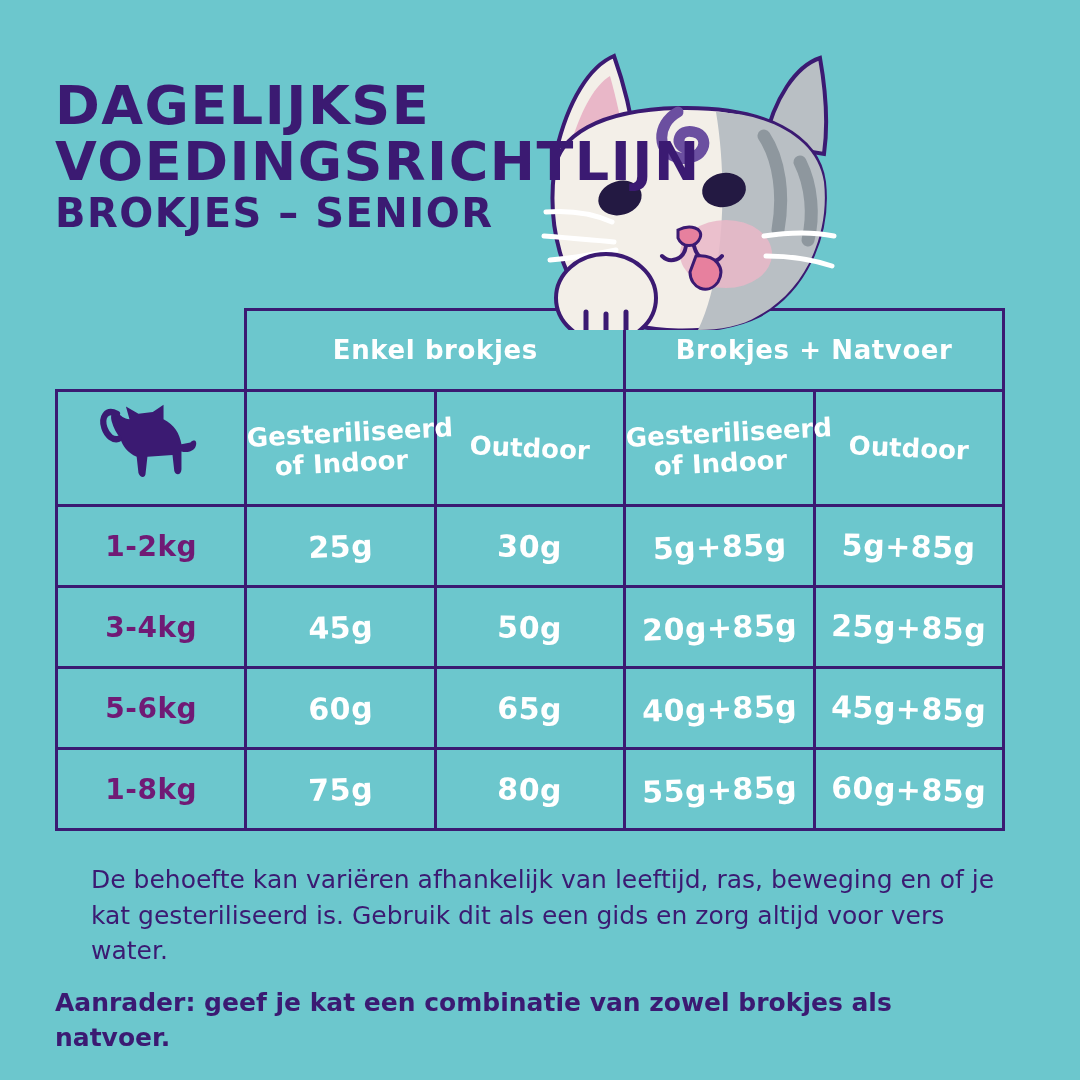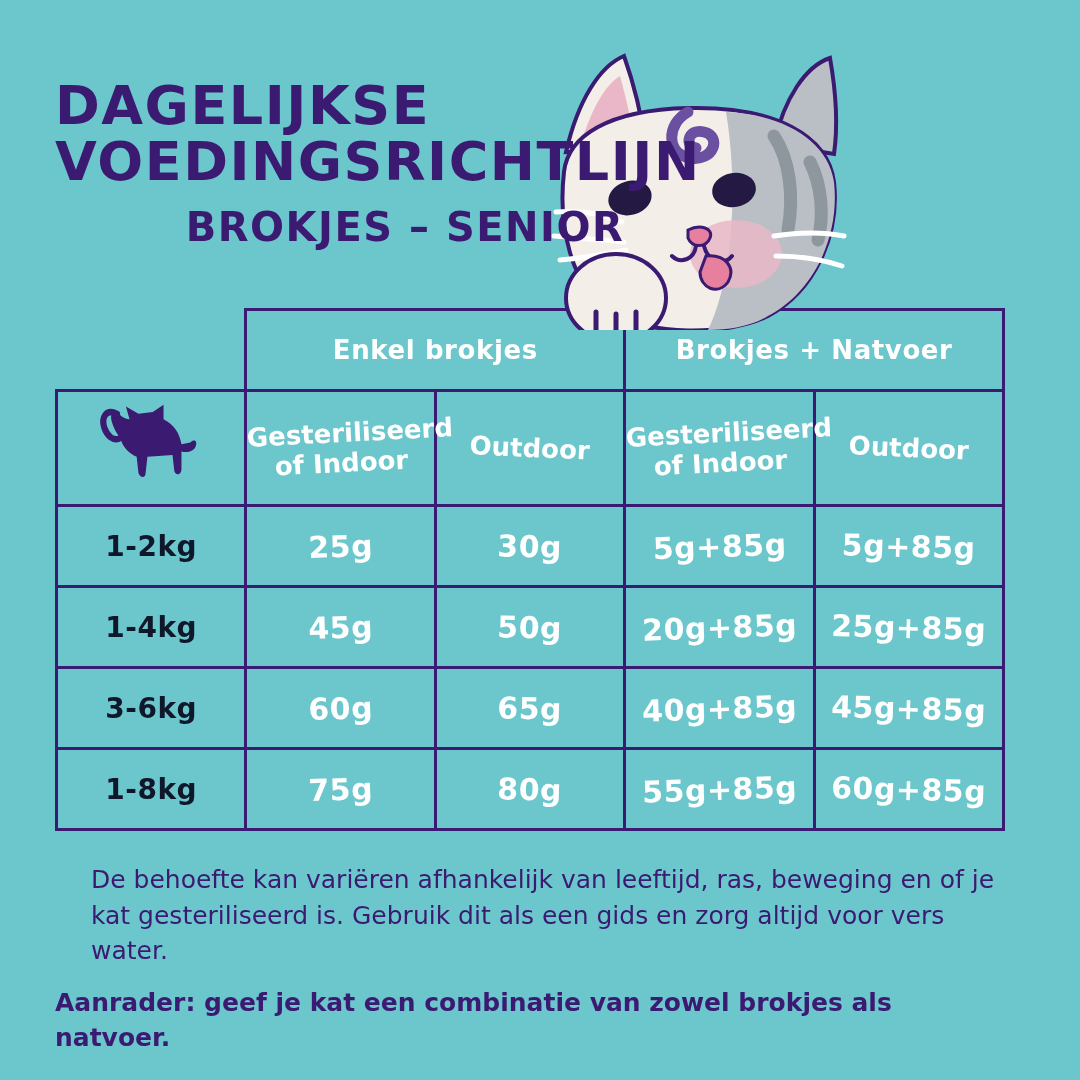--- a/index.html
+++ b/index.html
@@ -11,49 +11,46 @@
     height: 1080px;
     background: #6cc7cd;
     font-family: "DejaVu Sans", sans-serif;
     overflow: hidden;
     position: relative;
   }
   .page {
     position: relative;
     width: 892px;
     height: 1080px;
-    padding-left: 10px;
   }
 
   
   .header {
     position: absolute;
     left: 55px;
     top: 78px;
     width: 700px;
     z-index: 5;
   }
   .title-line {
     font-family: "DejaVu Sans", sans-serif;
     font-weight: bold;
     color: #3b1a72;
     font-size: 54px;
     line-height: 1.04;
     letter-spacing: 1.5px;
     text-transform: uppercase;
   }
   .subtitle {
-    margin-top: 14px;
     font-family: "DejaVu Sans", sans-serif;
     font-weight: bold;
     color: #3b1a72;
     font-size: 40px;
     letter-spacing: 1.5px;
     text-transform: uppercase;
-    text-align: center;
   }
 
   
   .cat-art {
     position: absolute;
     right: 34px;
     top: 40px;
     width: 330px;
     height: 290px;
     z-index: 2;
@@ -98,21 +95,21 @@
   }
   .subhead-cell.tilt-up { transform: rotate(-3deg); }
   .subhead-cell.tilt-dn { transform: rotate(2.5deg); }
   .icon-cell {
     width: 150px;
     height: 112px;
   }
   .weight-cell {
     width: 150px;
     height: 78px;
-    color: #0f172a;
+    color: #701a75;
     font-weight: bold;
     font-size: 28px;
     letter-spacing: 0.5px;
   }
   .val-cell {
     height: 78px;
     color: #ffffff;
     font-weight: bold;
     font-size: 30px;
     letter-spacing: 0.5px;
@@ -213,28 +210,28 @@
       </tr>
 
       <tr>
         <td class="weight-cell">1-2kg</td>
         <td class="val-cell lean-a">25g</td>
         <td class="val-cell lean-b">30g</td>
         <td class="val-cell lean-a">5g+85g</td>
         <td class="val-cell lean-b">5g+85g</td>
       </tr>
       <tr>
-        <td class="weight-cell">1-4kg</td>
+        <td class="weight-cell">3-4kg</td>
         <td class="val-cell lean-a">45g</td>
         <td class="val-cell lean-b">50g</td>
         <td class="val-cell lean-a">20g+85g</td>
         <td class="val-cell lean-b">25g+85g</td>
       </tr>
       <tr>
-        <td class="weight-cell">3-6kg</td>
+        <td class="weight-cell">5-6kg</td>
         <td class="val-cell lean-a">60g</td>
         <td class="val-cell lean-b">65g</td>
         <td class="val-cell lean-a">40g+85g</td>
         <td class="val-cell lean-b">45g+85g</td>
       </tr>
       <tr>
         <td class="weight-cell">1-8kg</td>
         <td class="val-cell lean-a">75g</td>
         <td class="val-cell lean-b">80g</td>
         <td class="val-cell lean-a">55g+85g</td>

